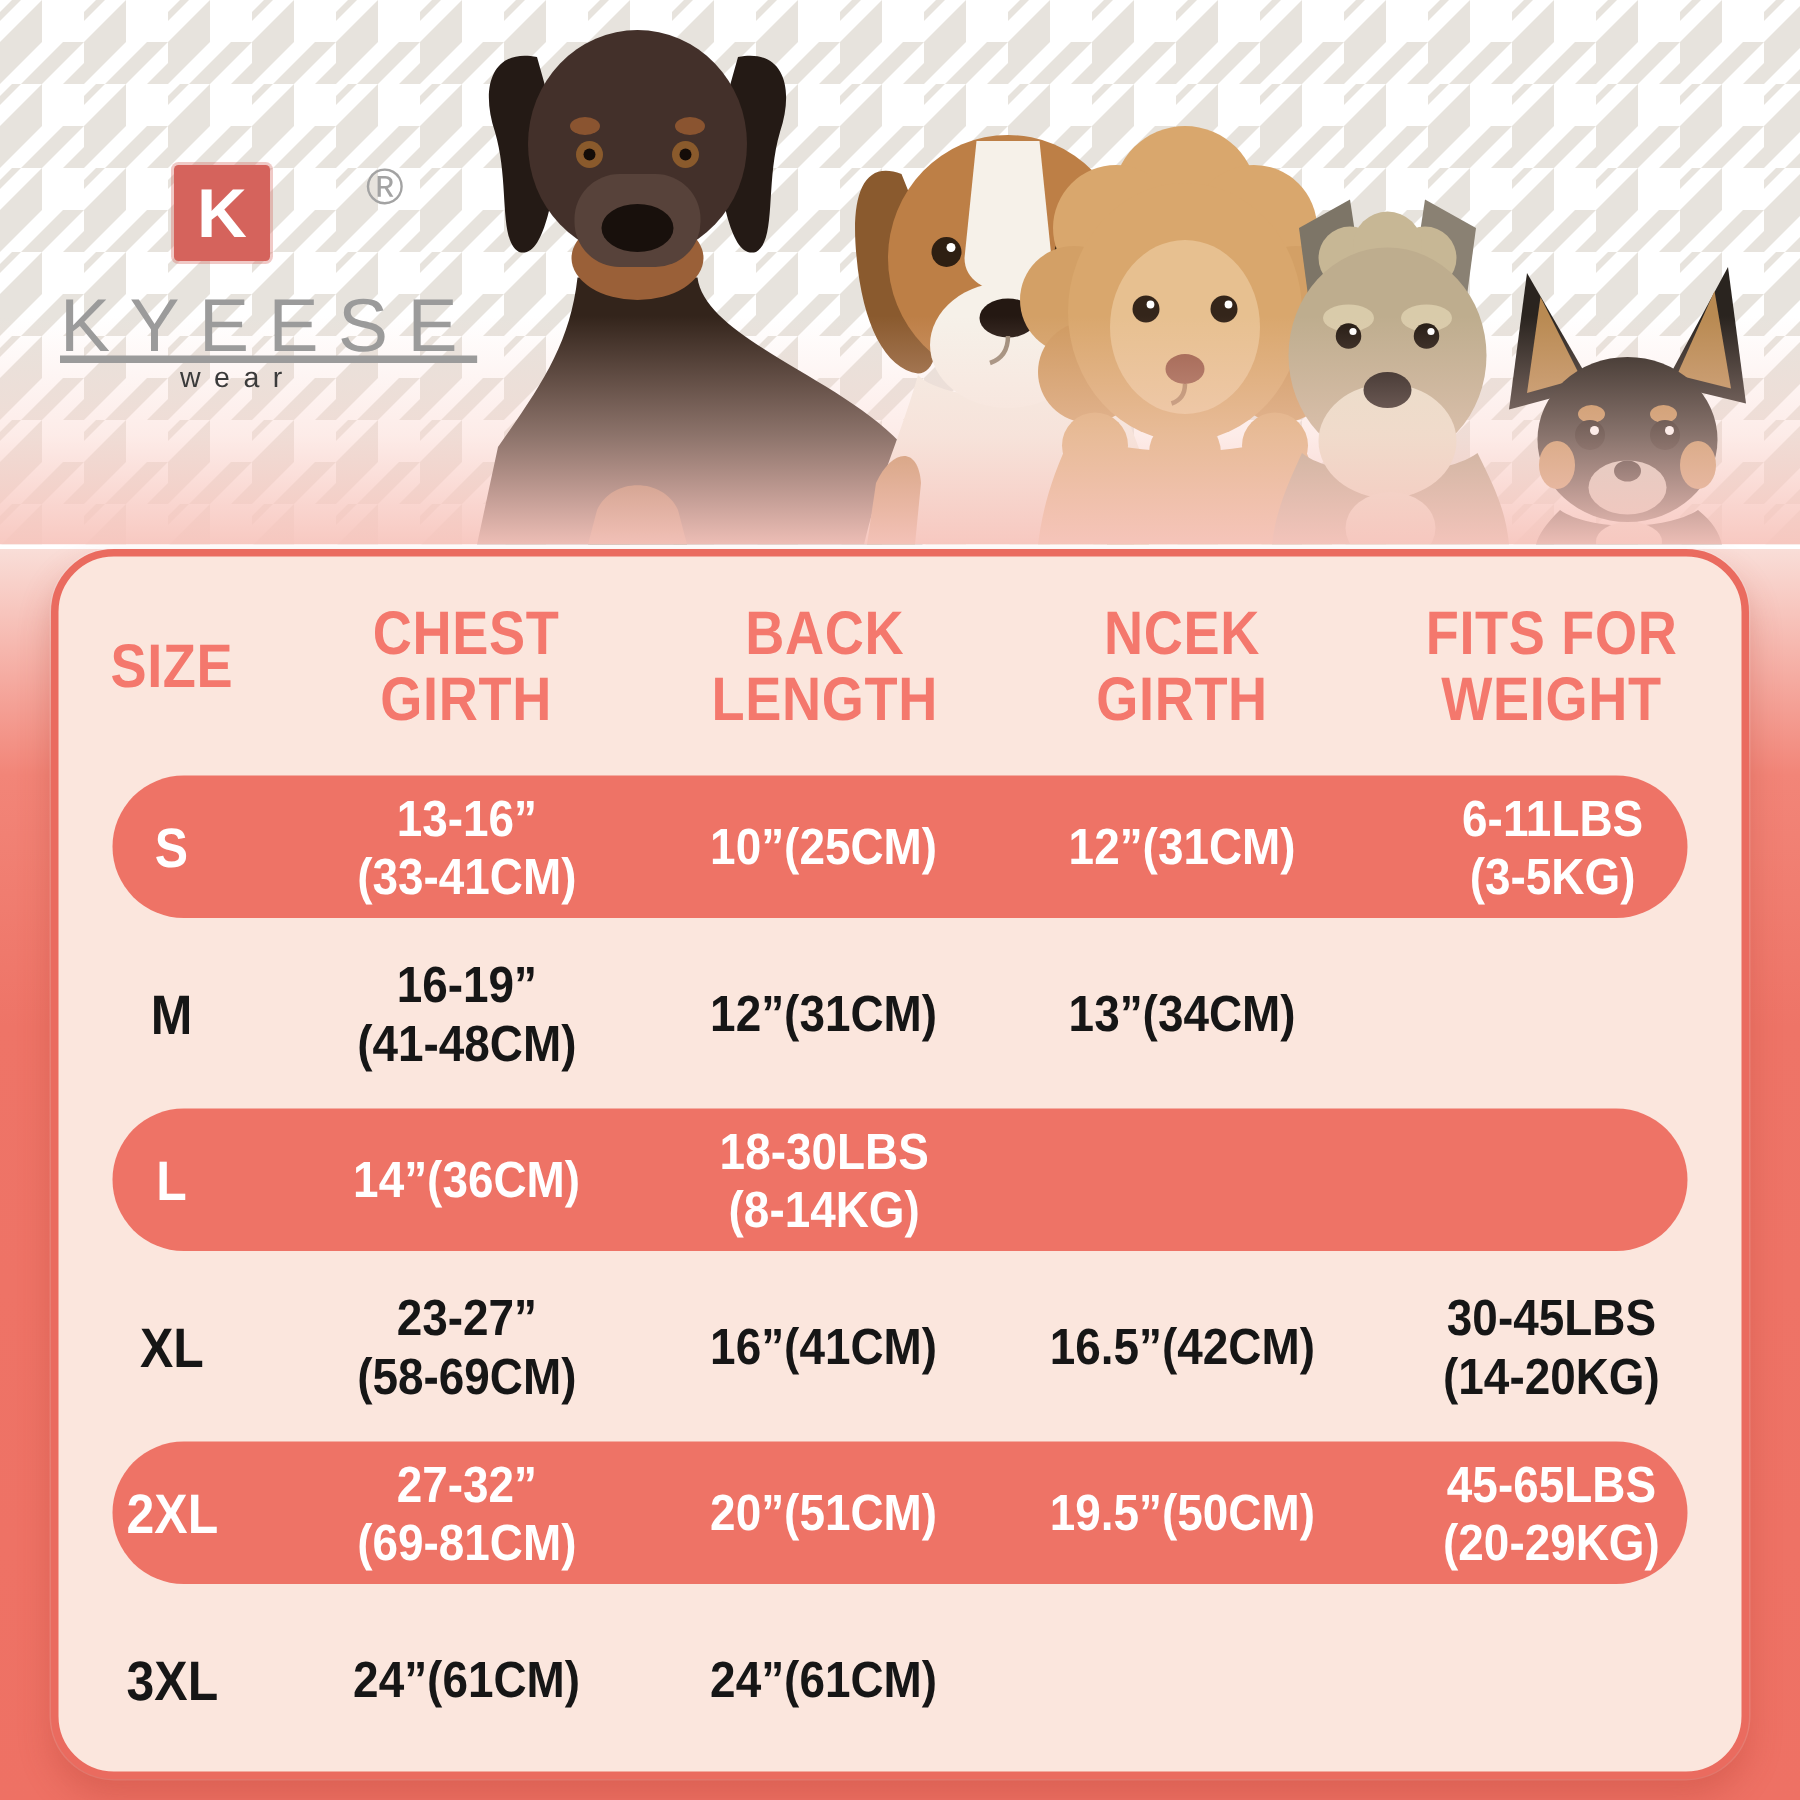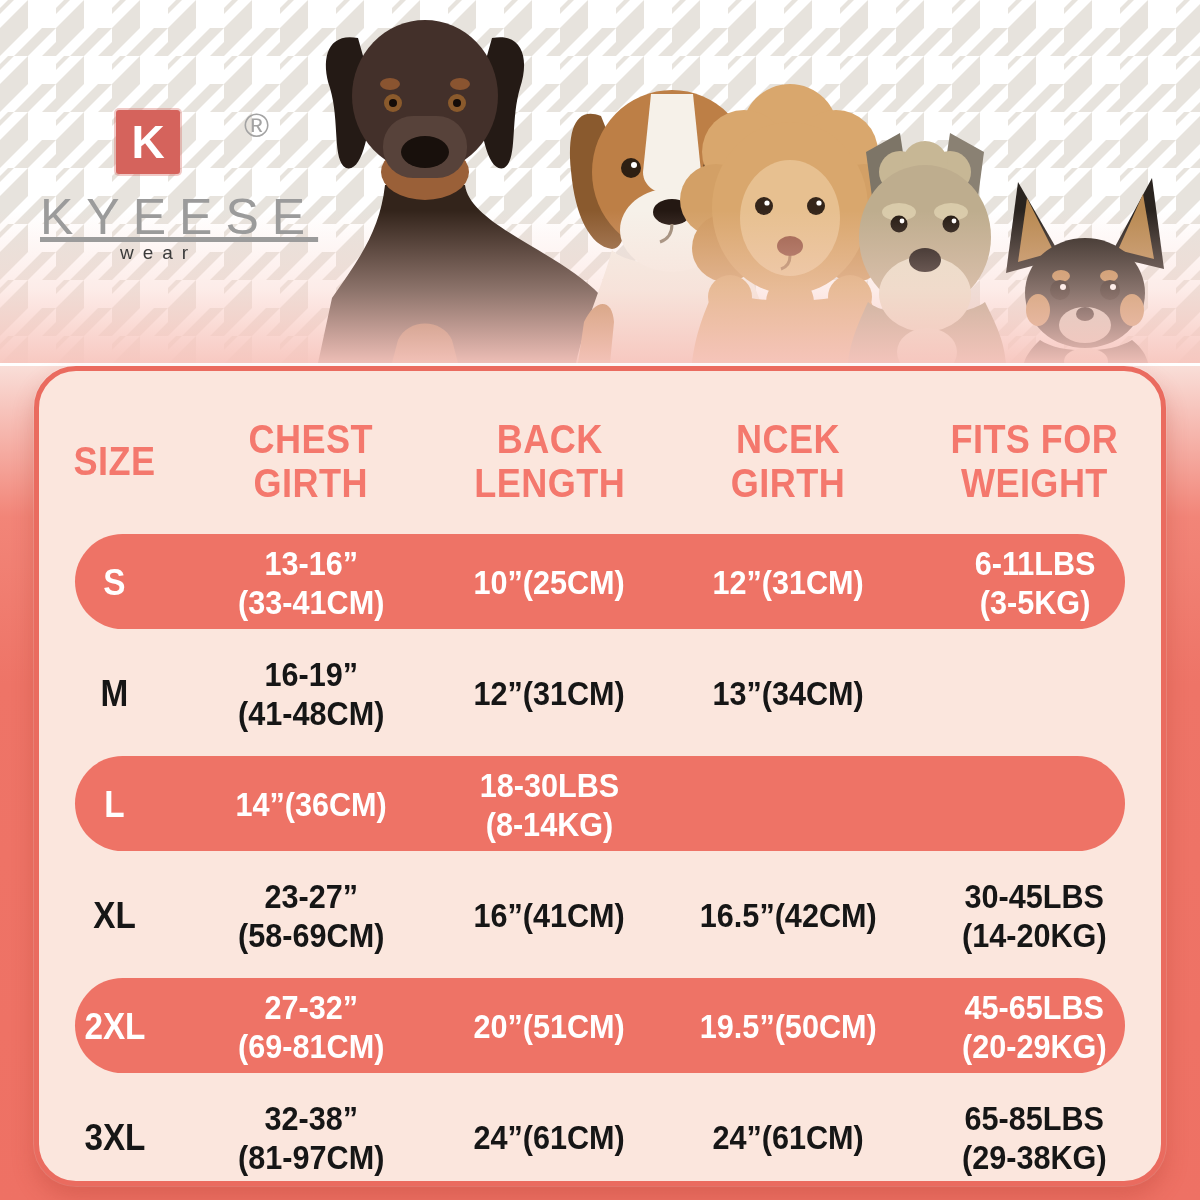--- a/index.html
+++ b/index.html
@@ -44,21 +44,21 @@
     position:relative;width:1200px;height:837px;
     background:linear-gradient(180deg,#f9ded8 0%,#f28578 18%,#ee7467 38%,#ee7164 100%);
   }
   .card{
     box-sizing:border-box;
     margin:3px 34px 0;
     height:820px;
     background:#fbe6dd;
     border:5px solid #ea6b5f;
     border-radius:42px;
-    padding-top:19px;
+    padding-top:2px;
     box-shadow:0 12px 22px rgba(176,58,47,0.30), 0 0 0 1px rgba(255,255,255,0.18);
     position:relative;
   }
   .row{
     position:relative;
     display:grid;
     grid-template-columns:13.5% 21.5% 21% 21.5% 22.5%;
     height:111px;
   }
   .thead{height:142px;}
@@ -369,34 +369,22 @@
               <div>(20-29KG)</div>
             </div>
           </div>
       </div>
 
       <div class="row">
         <div class="cell">
             <div class="txt size-txt">3XL</div>
           </div>
         <div class="cell">
-            <div class="txt">
-              <div>32-38”</div>
-              <div>(81-97CM)</div>
-            </div>
-          </div>
-        <div class="cell">
             <div class="txt">24”(61CM)</div>
           </div>
         <div class="cell">
             <div class="txt">24”(61CM)</div>
-          </div>
-        <div class="cell">
-            <div class="txt">
-              <div>65-85LBS</div>
-              <div>(29-38KG)</div>
-            </div>
           </div>
       </div>
 
     </div>
   </div>
 </div>
 
 </body></html>

